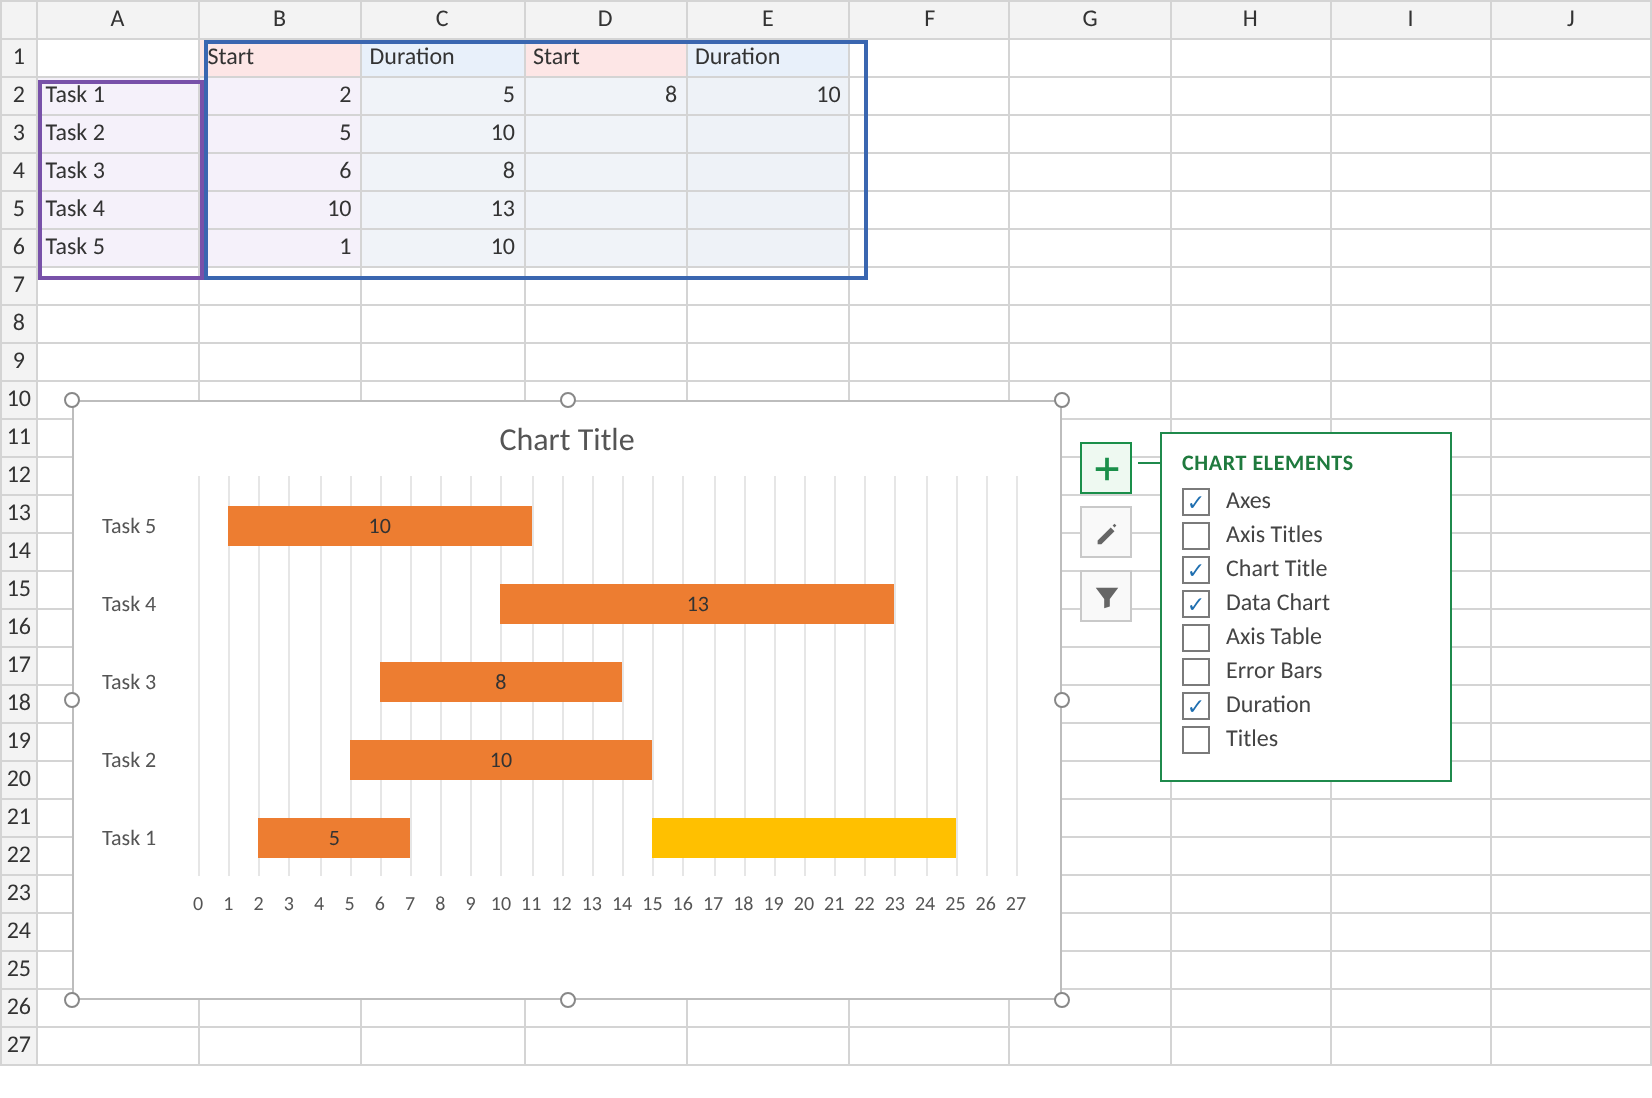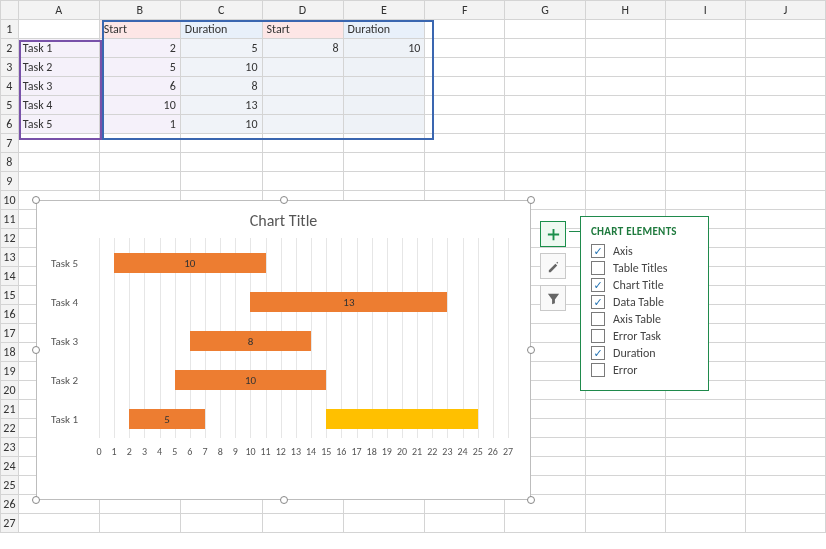--- a/index.html
+++ b/index.html
@@ -43,21 +43,21 @@
 .bar .lbl { position:absolute; left:50%; top:50%; transform:translate(-50%,-50%); font-size:11px; color:#333; }
 .xtick { position:absolute; bottom:0; font-size:10px; color:#555; transform:translateX(-50%); }
 
 
 .chart-side { position:absolute; left:540px; top:221px; width:26px; }
 .chart-side .btn { width:26px; height:26px; border:1px solid #c9c9c9; background:#f9f9f9; margin-bottom:6px; display:flex; align-items:center; justify-content:center; cursor:pointer; }
 .chart-side .btn.active { border-color:#1a8f4a; background:#eef9f1; }
 .chart-side svg { width:15px; height:15px; }
 
 
-.pop { position:absolute; left:580px; top:216px; width:129px; border:1px solid #1f8a4c; background:#fff; padding:8px 10px 10px; }
+.pop { position:absolute; left:580px; top:216px; width:146px; border:1px solid #1f8a4c; background:#fff; padding:8px 10px 10px; }
 .pop h4 { font-size:11px; font-weight:bold; color:#1f7a3e; letter-spacing:.3px; margin-bottom:6px; }
 .pop .row { display:flex; align-items:center; gap:8px; margin:3px 0; font-size:12px; color:#444; cursor:pointer; }
 .pop .cb { width:14px; height:14px; border:1px solid #7a7a7a; display:inline-flex; align-items:center; justify-content:center; }
 .pop .cb.checked::after { content:"✓"; font-size:11px; color:#1f6fb0; line-height:1; }
 .pop .connector { position:absolute; left:-12px; top:14px; width:12px; height:1px; background:#1f8a4c; }
 </style>
 </head>
 <body>
 
 <table class="sheet">
@@ -553,44 +553,44 @@
       </svg>
   </div>
 </div>
 
 <div class="pop">
   <div class="connector"></div>
   <h4>CHART ELEMENTS</h4>
   <div id="pop-items">
       <div class="row">
         <span class="cb checked"></span>
-        <span>Axis</span>
+        <span>Axes</span>
       </div>
       <div class="row">
         <span class="cb"></span>
-        <span>Table Titles</span>
+        <span>Axis Titles</span>
       </div>
       <div class="row">
         <span class="cb checked"></span>
         <span>Chart Title</span>
       </div>
       <div class="row">
         <span class="cb checked"></span>
-        <span>Data Table</span>
+        <span>Data Chart</span>
       </div>
       <div class="row">
         <span class="cb"></span>
         <span>Axis Table</span>
       </div>
       <div class="row">
         <span class="cb"></span>
-        <span>Error Task</span>
+        <span>Error Bars</span>
       </div>
       <div class="row">
         <span class="cb checked"></span>
         <span>Duration</span>
       </div>
       <div class="row">
         <span class="cb"></span>
-        <span>Error</span>
+        <span>Titles</span>
       </div>
     </div>
 </div>
 
 </body></html>

